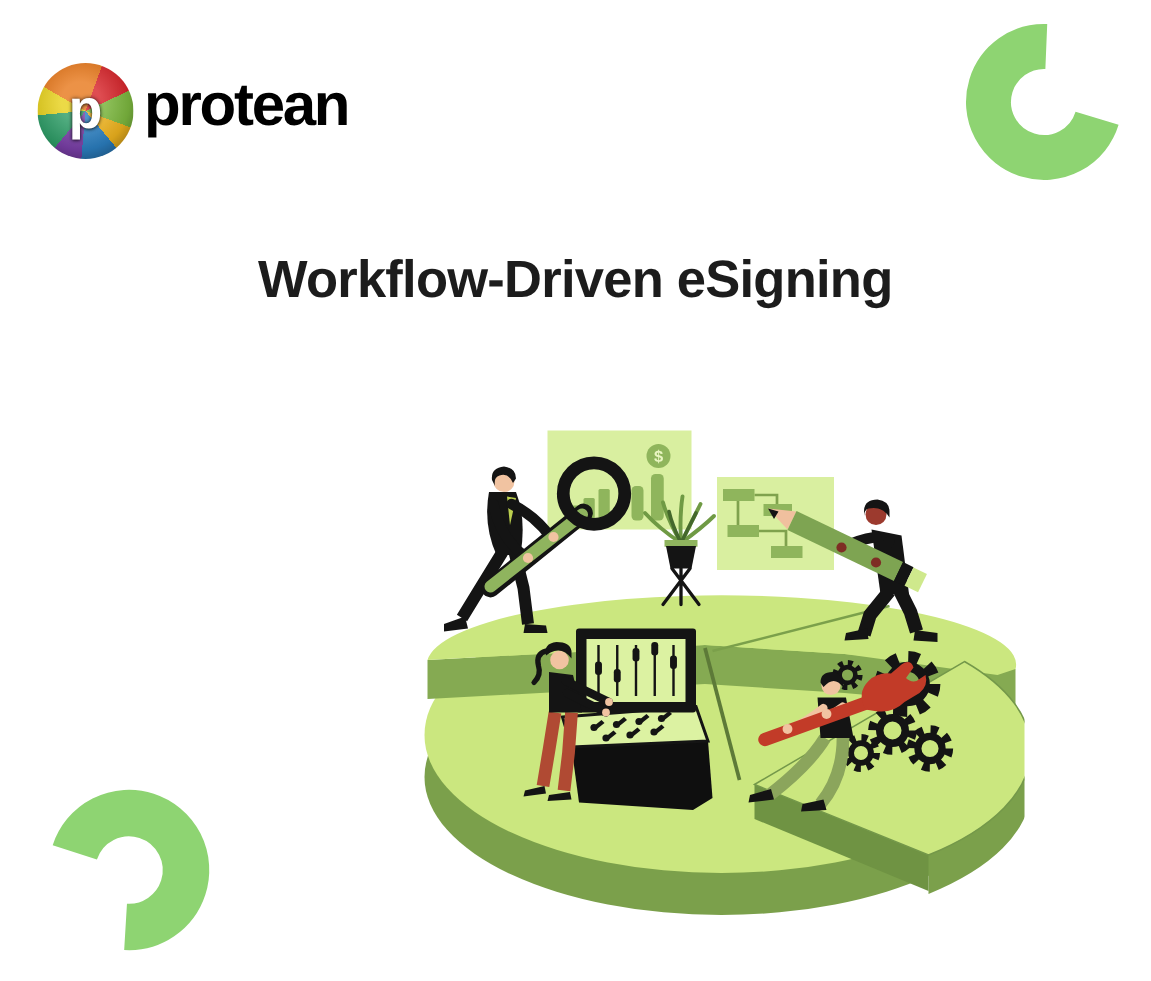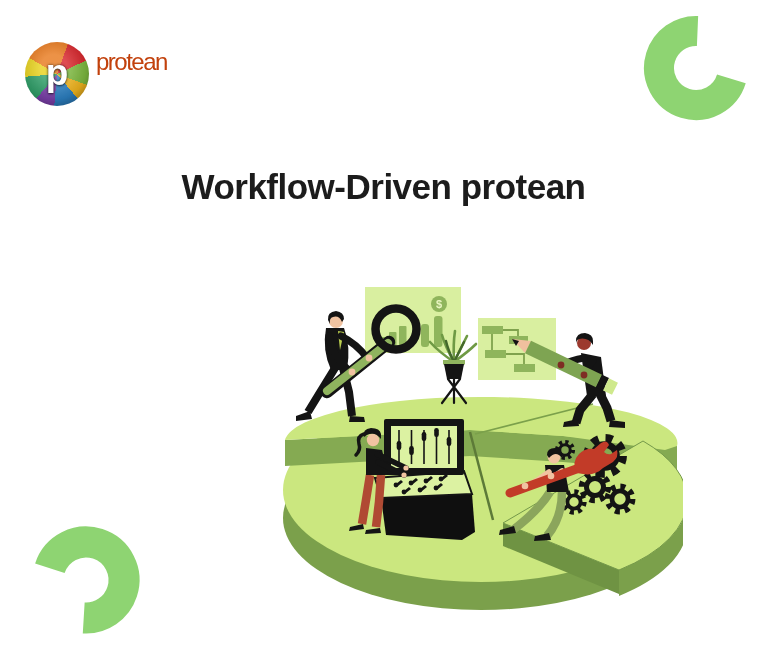--- a/index.html
+++ b/index.html
@@ -17,22 +17,22 @@
         #f0b41e 130deg 160deg, #2b7fc1 160deg 205deg, #7a3fa8 205deg 240deg,
         #2f9e68 240deg 285deg, #e8d21e 285deg 320deg, #e87a1e 320deg 360deg);
     display:flex;align-items:center;justify-content:center;
   }
   .logo-letter{
     color:#ffffff;font-weight:bold;font-size:37px;line-height:1;
     text-shadow:0 0 3px rgba(0,0,0,0.65), 0 1px 2px rgba(0,0,0,0.5);
     transform:translateY(-2px);
   }
   .brand{
-    position:absolute;left:96px;top:48px;font-size:24px;font-weight:normal;
-    letter-spacing:-1.5px;color:#c2410c;
+    position:absolute;left:96px;top:48px;font-size:40px;font-weight:bold;
+    letter-spacing:-1.5px;color:#000000;
   }
   
   .title{
     position:absolute;top:167px;left:0;width:100%;text-align:center;
     font-size:35px;font-weight:bold;color:#1c1c1c;letter-spacing:-0.5px;
   }
   .decor{position:absolute;}
   .illustration{position:absolute;left:263px;top:278px;}
 </style>
 </head>
@@ -46,21 +46,21 @@
   <div class="brand">protean</div>
 
   <svg class="decor" style="left:641px;top:6px;" width="116" height="128" viewBox="0 0 116 128">
     <circle cx="55" cy="62" r="37" fill="none" stroke="#8ed472" stroke-width="30" stroke-dasharray="164.6 68" transform="rotate(17 55 62)"></circle>
   </svg>
 
   <svg class="decor" style="left:26px;top:520px;" width="120" height="124" viewBox="0 0 120 124">
     <circle cx="60" cy="60" r="38" fill="none" stroke="#8ed472" stroke-width="31" stroke-dasharray="169.1 69.7" transform="rotate(198 60 60)"></circle>
   </svg>
 
-  <div class="title">Workflow-Driven protean</div>
+  <div class="title">Workflow-Driven eSigning</div>
 
   <svg class="illustration" width="420" height="340" viewBox="0 0 420 340">
     <defs>
       <g id="gear">
         <circle r="13" fill="none" stroke="#141414" stroke-width="6.5" stroke-dasharray="5.1 5.11"></circle>
         <circle r="8.5" fill="none" stroke="#141414" stroke-width="5"></circle>
       </g>
     </defs>
 
     <g>

